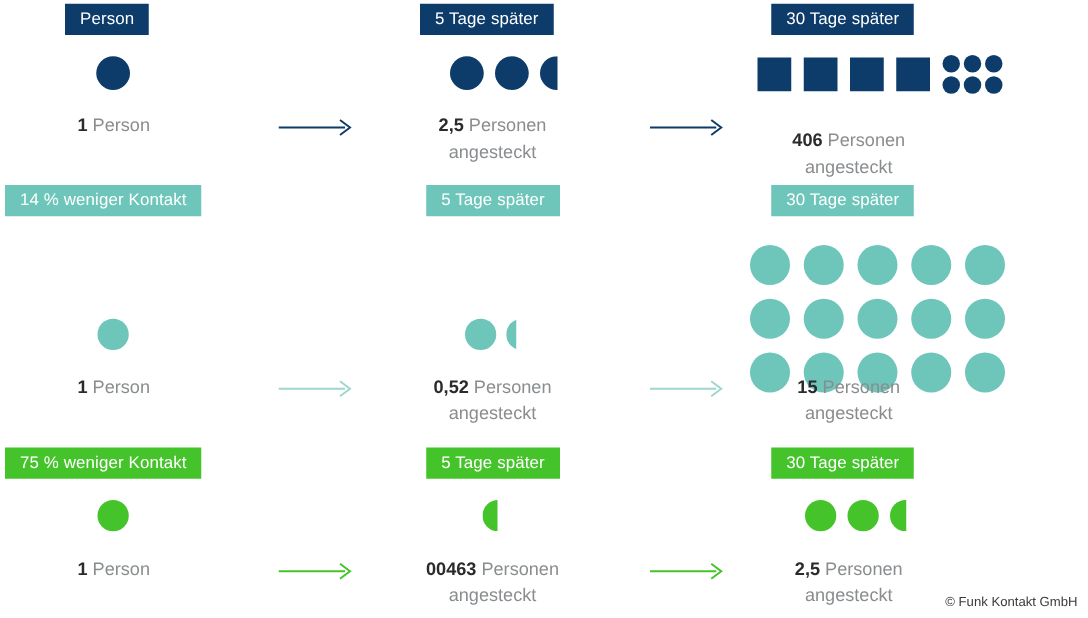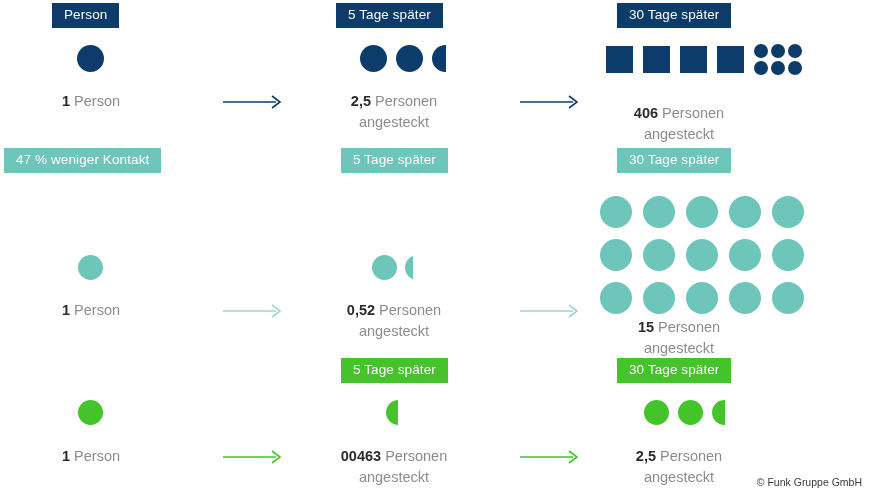--- a/index.html
+++ b/index.html
@@ -166,21 +166,21 @@
       <path d="M50 3 L58 9 L50 15" stroke="#0d3c6b" stroke-width="1.6" fill="none"></path>
     </svg>
   </span>
   <span class="arrow" style="left:519px; top:93px;">
     <svg width="62" height="18" viewBox="0 0 62 18">
       <path d="M1 9 H54" stroke="#0d3c6b" stroke-width="1.6" fill="none"></path>
       <path d="M50 3 L58 9 L50 15" stroke="#0d3c6b" stroke-width="1.6" fill="none"></path>
     </svg>
   </span>
 
-  <div class="badge teal" style="left:4px; top:148px;">47 % weniger Kontakt</div>
+  <div class="badge teal" style="left:4px; top:148px;">14 % weniger Kontakt</div>
   <div class="badge teal" style="left:341px; top:148px;">5 Tage später</div>
   <div class="badge teal" style="left:617px; top:148px;">30 Tage später</div>
 
   <div class="shapes" style="left:78px; top:255px; gap:9px;">
     <span class="dot" style="width:25px;height:25px;background:#6ec5ba;"></span>
   </div>
 
   <div class="shapes" style="left:372px; top:255px; gap:8px;">
     <span class="dot" style="width:25px;height:25px;background:#6ec5ba;"></span>
     <span class="halfwrap" style="width:8px;height:25px;">
@@ -208,39 +208,40 @@
 
   <div class="caption" style="left:0px; top:300px; width:182px;">
     <b>1</b>
     <span>Person</span>
   </div>
   <div class="caption" style="left:303px; top:300px; width:182px;">
     <b>0,52</b>
     <span>Personen</span>
     <span class="l2">angesteckt</span>
   </div>
-  <div class="caption" style="left:588px; top:300px; width:182px;margin-top:17px;">
+  <div class="caption" style="left:588px; top:300px; width:182px;">
     <b>15</b>
     <span>Personen</span>
     <span class="l2">angesteckt</span>
   </div>
 
   <span class="arrow" style="left:222px; top:302px;">
     <svg width="62" height="18" viewBox="0 0 62 18">
       <path d="M1 9 H54" stroke="#9fd6cd" stroke-width="1.6" fill="none"></path>
       <path d="M50 3 L58 9 L50 15" stroke="#9fd6cd" stroke-width="1.6" fill="none"></path>
     </svg>
   </span>
   <span class="arrow" style="left:519px; top:302px;">
     <svg width="62" height="18" viewBox="0 0 62 18">
       <path d="M1 9 H54" stroke="#9fd6cd" stroke-width="1.6" fill="none"></path>
       <path d="M50 3 L58 9 L50 15" stroke="#9fd6cd" stroke-width="1.6" fill="none"></path>
     </svg>
   </span>
 
+  <div class="badge green" style="left:4px; top:358px;">75 % weniger Kontakt</div>
   <div class="badge green" style="left:341px; top:358px;">5 Tage später</div>
   <div class="badge green" style="left:617px; top:358px;">30 Tage später</div>
 
   <div class="shapes" style="left:78px; top:400px; gap:9px;">
     <span class="dot" style="width:25px;height:25px;background:#45c32a;"></span>
   </div>
 
   <div class="shapes" style="left:386px; top:400px; gap:8px;">
     <span class="halfwrap" style="width:12px;height:25px;">
       <span class="inner" style="width:25px;height:25px;background:#45c32a;"></span>
@@ -276,15 +277,15 @@
       <path d="M50 3 L58 9 L50 15" stroke="#45c32a" stroke-width="1.6" fill="none"></path>
     </svg>
   </span>
   <span class="arrow" style="left:519px; top:448px;">
     <svg width="62" height="18" viewBox="0 0 62 18">
       <path d="M1 9 H54" stroke="#45c32a" stroke-width="1.6" fill="none"></path>
       <path d="M50 3 L58 9 L50 15" stroke="#45c32a" stroke-width="1.6" fill="none"></path>
     </svg>
   </span>
 
-  <div class="copyright">© Funk Gruppe GmbH</div>
+  <div class="copyright">© Funk Kontakt GmbH</div>
 
 </div>
 
 </body></html>

